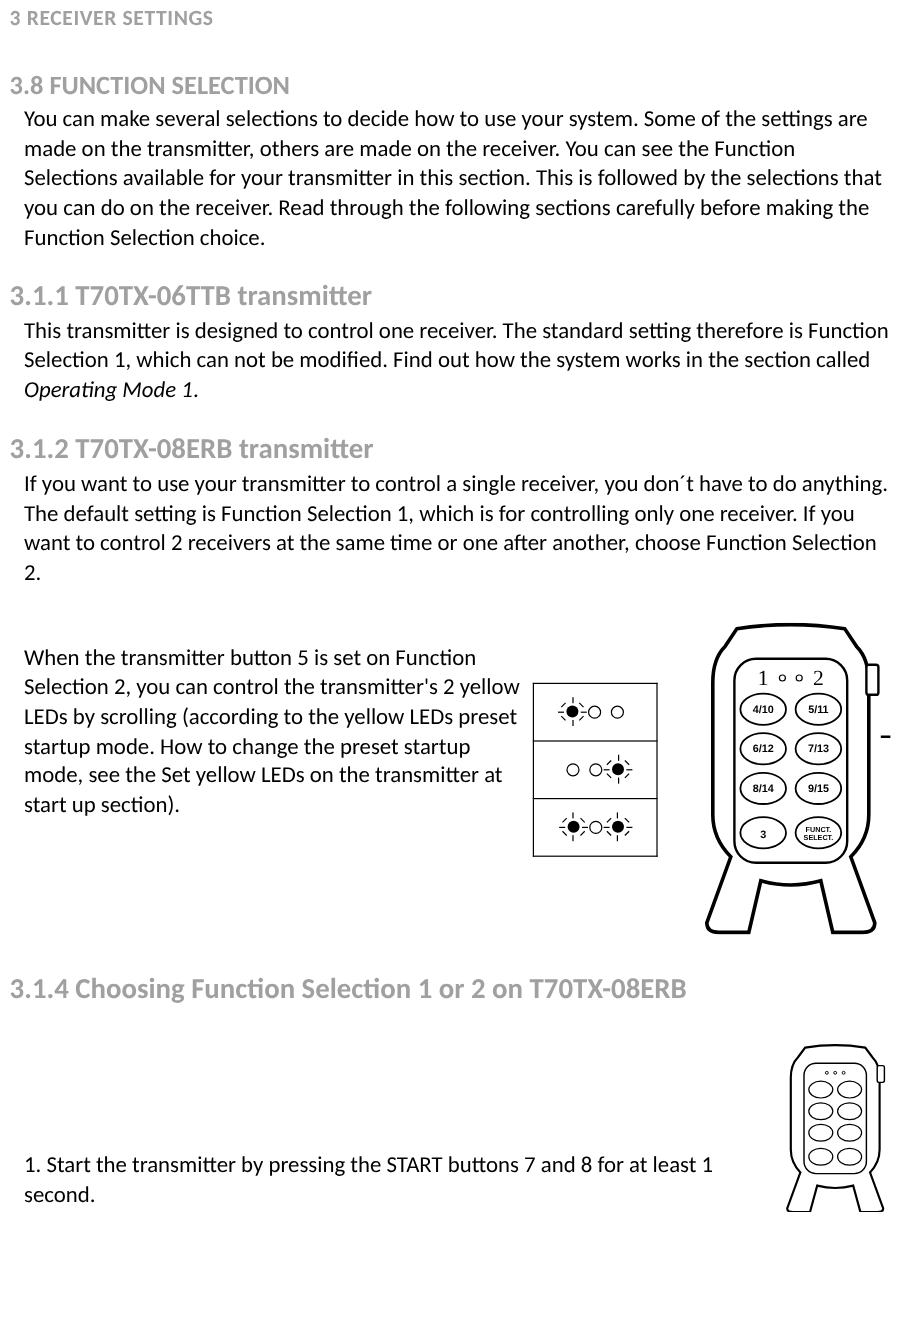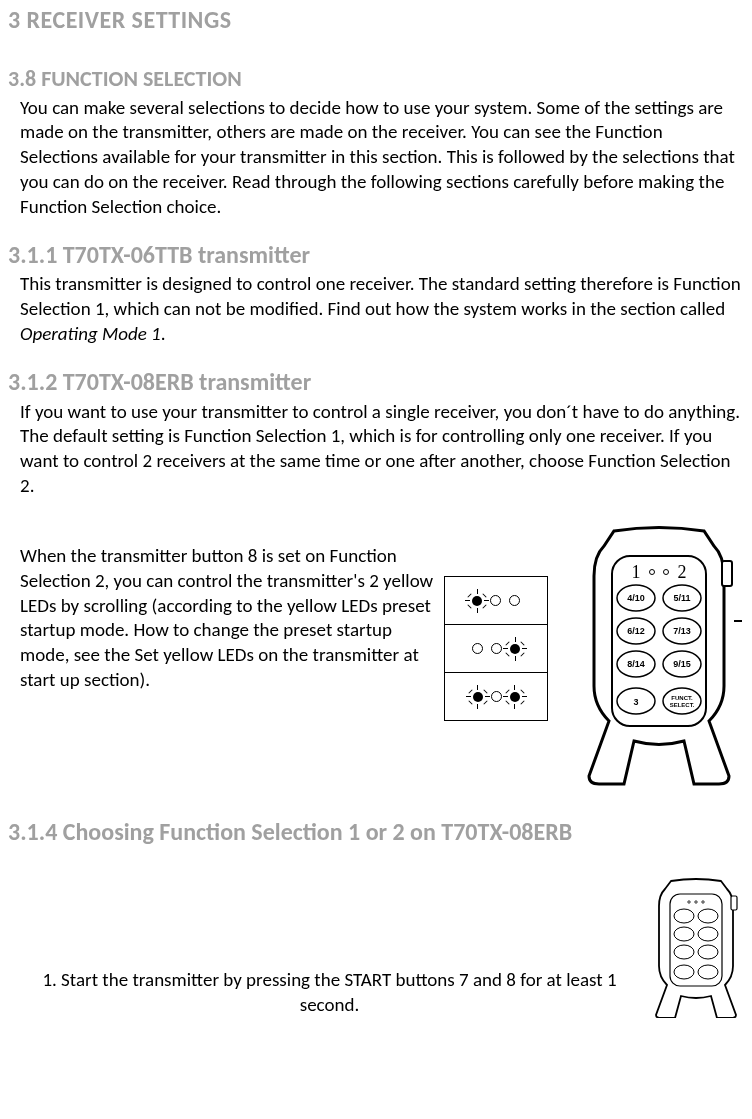--- a/index.html
+++ b/index.html
@@ -7,21 +7,21 @@
     padding: 0 8px;
     font-family: "Gill Sans", "Gill Sans MT", "Trebuchet MS", Calibri, sans-serif;
     font-size: 19px;
     line-height: 1.3;
     color: #000;
     width: 736px;
   }
   h1 {
     font-family: "Gill Sans", "Gill Sans MT", "Trebuchet MS", Calibri, sans-serif;
     font-weight: bold;
-    font-size: 24px;
+    font-size: 18px;
     color: #a0a0a0;
     margin: 4px 0 30px 0;
     letter-spacing: 0.5px;
   }
   h2 {
     font-family: "Gill Sans", "Gill Sans MT", "Trebuchet MS", Calibri, sans-serif;
     font-weight: bold;
     font-size: 22px;
     color: #a0a0a0;
     margin: 20px 0 0 0;
@@ -127,21 +127,20 @@
     margin-left: auto;
   }
   .small-device svg {
     width: 100%;
     height: 100%;
   }
   .bottom-row {
     display: flex;
     align-items: flex-end;
     margin-top: 30px;
-    text-align: center;
   }
   .bottom-text {
     flex: 1;
     padding-right: 10px;
   }
   .italic { font-style: italic; }
 </style>
 </head>
 <body>
 
@@ -153,21 +152,21 @@
 <h2 class="sub section-gap">3.1.1 T70TX-06TTB transmitter</h2>
 <p>
   <span>This transmitter is designed to control one receiver. The standard setting therefore is Function Selection 1, which can not be modified. Find out how the system works in the section called </span><span class="italic">Operating Mode 1</span><span>.</span>
 </p>
 
 <h2 class="sub section-gap">3.1.2 T70TX-08ERB transmitter</h2>
 <p>If you want to use your transmitter to control a single receiver, you don´t have to do anything. The default setting is Function Selection 1, which is for controlling only one receiver. If you want to control 2 receivers at the same time or one after another, choose Function Selection 2.</p>
 
 <div class="flex-row section-gap">
   <div class="flex-text">
-    <p style="margin-top:18px">When the transmitter button 8 is set on Function Selection 2, you can control the transmitter's 2 yellow LEDs by scrolling (according to the yellow LEDs preset startup mode. How to change the preset startup mode, see the Set yellow LEDs on the transmitter at start up section).</p>
+    <p style="margin-top:18px">When the transmitter button 5 is set on Function Selection 2, you can control the transmitter's 2 yellow LEDs by scrolling (according to the yellow LEDs preset startup mode. How to change the preset startup mode, see the Set yellow LEDs on the transmitter at start up section).</p>
   </div>
   <div class="diagram-area">
 
     <table class="led-table">
       <tbody>
           <tr>
             <td>
               <div class="led-cell">
         <div class="ray">
                   <span></span>

